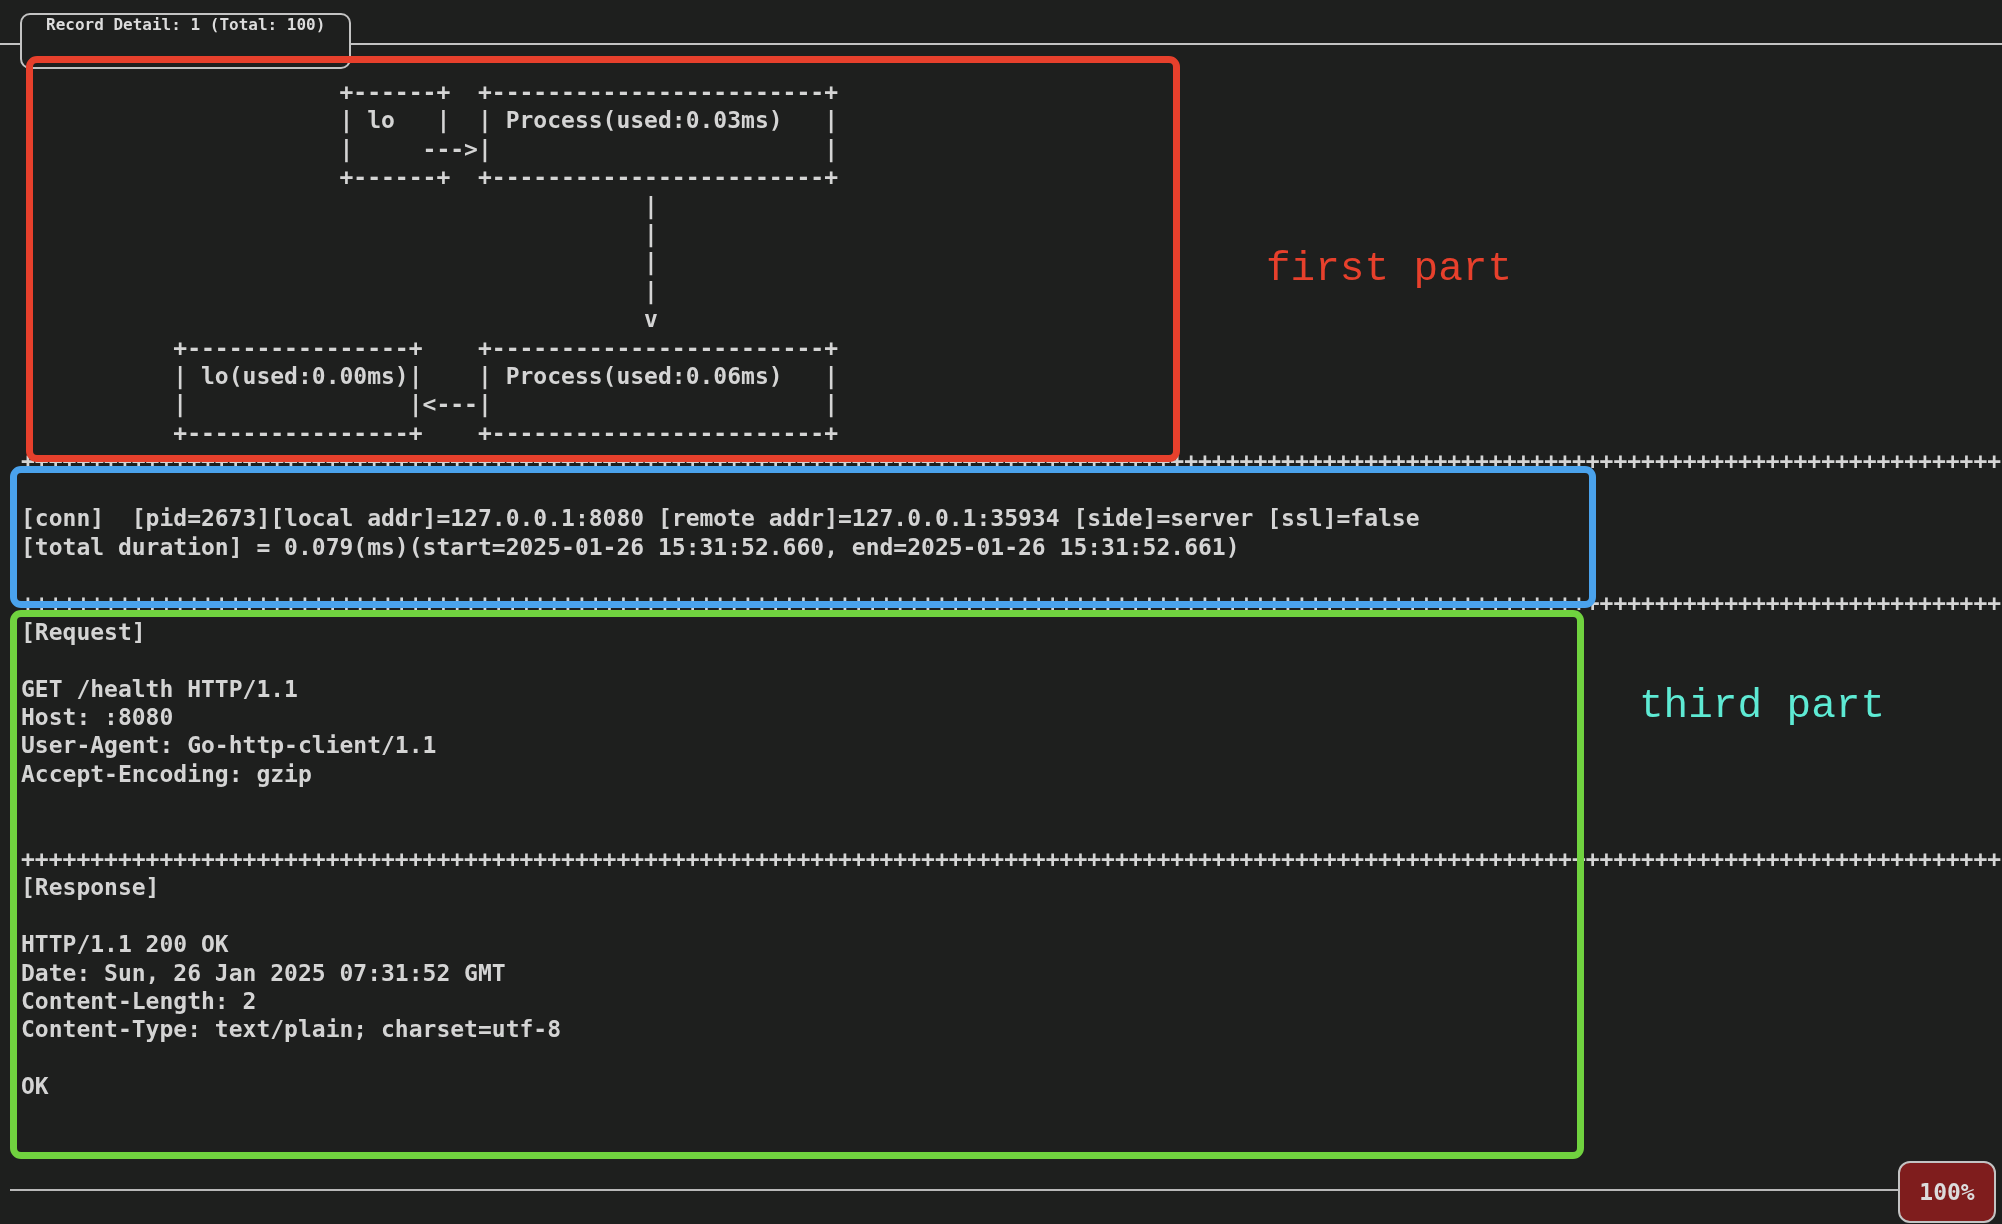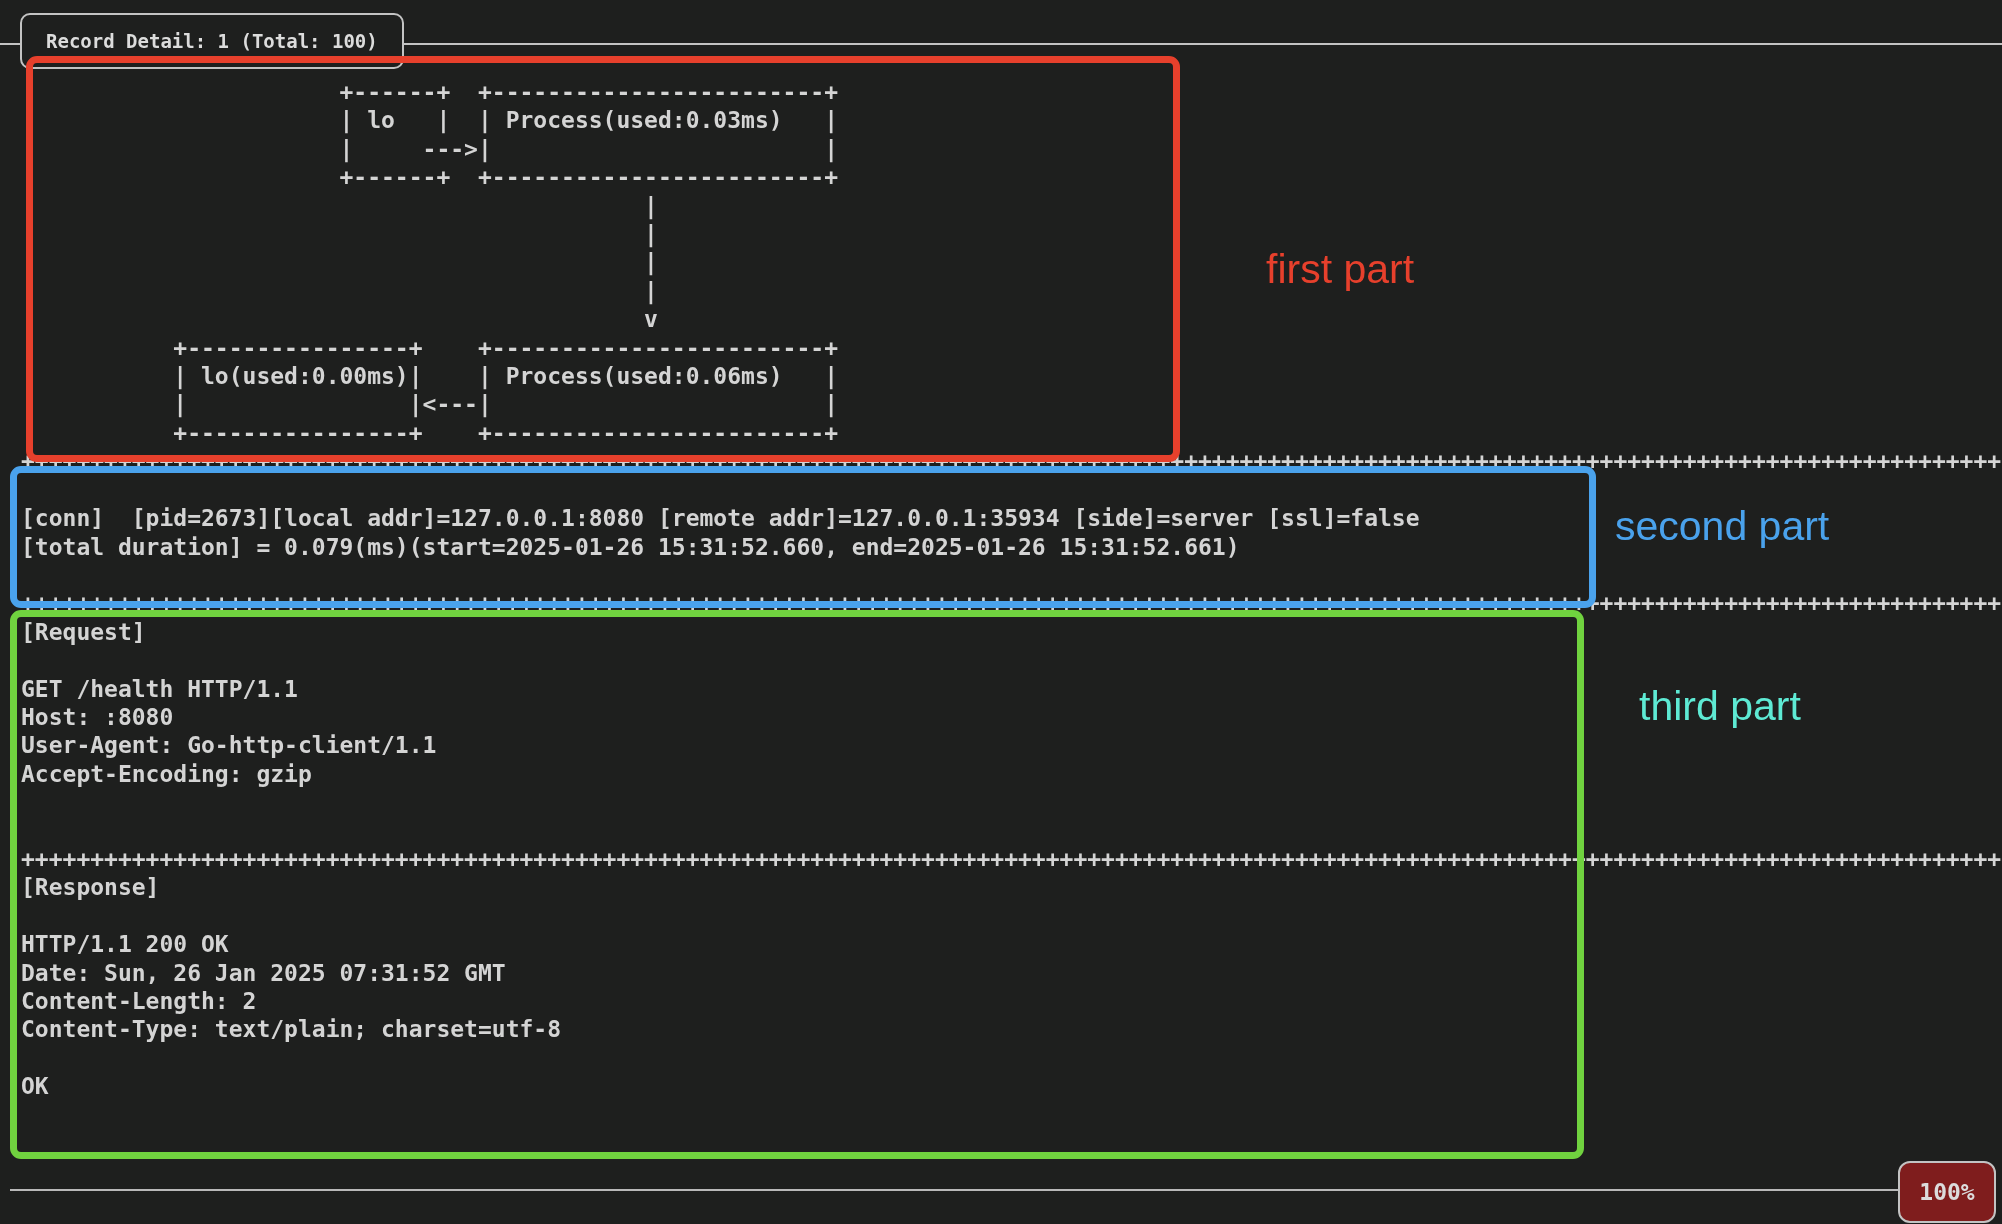--- a/index.html
+++ b/index.html
@@ -11,41 +11,41 @@
     overflow: hidden;
     font-family: "DejaVu Sans Mono", monospace;
   }
   .top-line {
     position: absolute; left: 0; top: 43px; width: 2002px; height: 2px;
     background: #c3c3c3; z-index: 1;
   }
   .title-tab {
     position: absolute; left: 20px; top: 13px; height: 52px;
     padding: 0 24px;
-    display: flex; align-items: center;
+    display: flex; 
     border: 2px solid #c3c3c3; border-radius: 10px;
     background: #1e1f1e; z-index: 2;
-    color: #dcdcdc; font-size: 19px; font-weight: bold;
+    color: #dcdcdc; font-size: 16px; font-weight: bold;
     white-space: nowrap;
   }
   .term {
     position: absolute; left: 21px; top: 78px; margin: 0;
     font-size: 23px; line-height: 28.4px; font-weight: bold;
     color: #d4d4d4; white-space: pre; z-index: 1;
   }
   .rect {
     position: absolute; border-style: solid; border-width: 7px;
     border-radius: 11px; background: transparent; z-index: 3;
   }
   .rect-first  { left: 26px;  top: 56px;  width: 1140px; height: 392px; }
   .rect-second { left: 10px;  top: 466px; width: 1572px; height: 128px; }
   .rect-third  { left: 10px;  top: 610px; width: 1560px; height: 535px; }
   .part-label {
     position: absolute; z-index: 3;
-    font-family: Liberation Sans, sans-serif;
+    font-family: Liberation Mono, monospace;
     font-size: 41px; font-weight: normal; white-space: nowrap;
   }
   .label-first  { left: 1266px; top: 246px; }
   .label-second { left: 1615px; top: 503px; }
   .label-third  { left: 1639px; top: 683px; }
   .bottom-line {
     position: absolute; left: 10px; top: 1189px; width: 1890px; height: 2px;
     background: #b9b9b9; z-index: 1;
   }
   .scroll-box {
@@ -105,21 +105,20 @@
 OK</pre>
 
   <div class="rect rect-first" style="border-color: rgb(231, 64, 44);"></div>
 
   <div class="rect rect-second" style="border-color: rgb(74, 162, 236);"></div>
 
   <div class="rect rect-third" style="border-color: rgb(112, 210, 63);"></div>
 
   <div class="part-label label-first" style="color: rgb(231, 64, 44);">first part</div>
 
-  <div class="part-label label-second" style="color: rgb(74, 162, 236);">second part</div>
 
   <div class="part-label label-third" style="color: #5eead4;">third part</div>
 
   <div class="bottom-line"></div>
 
   <div class="scroll-box">
     <span>100%</span>
   </div>
 
 </div>

